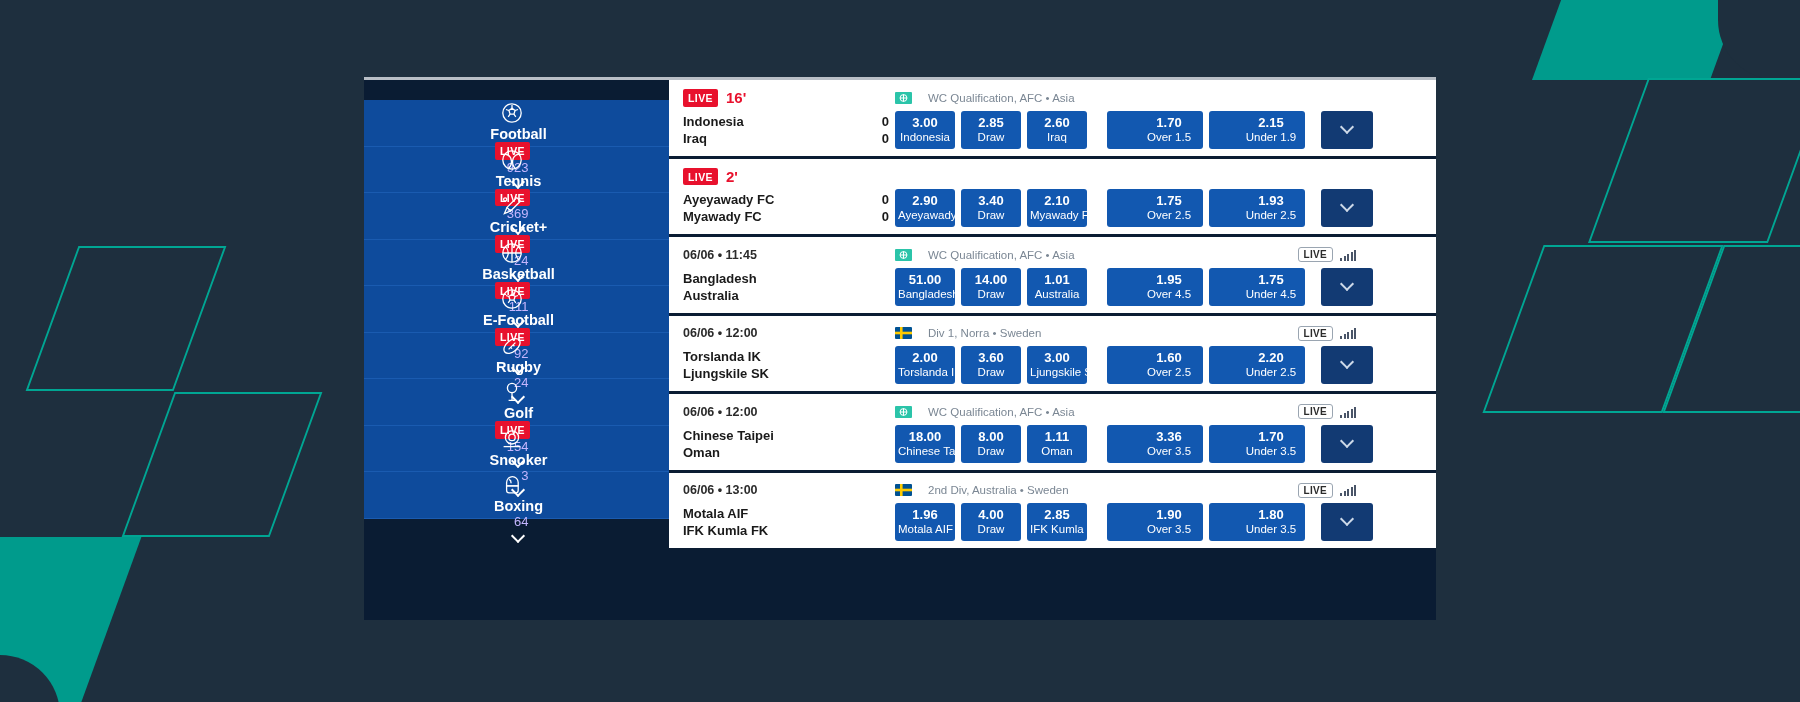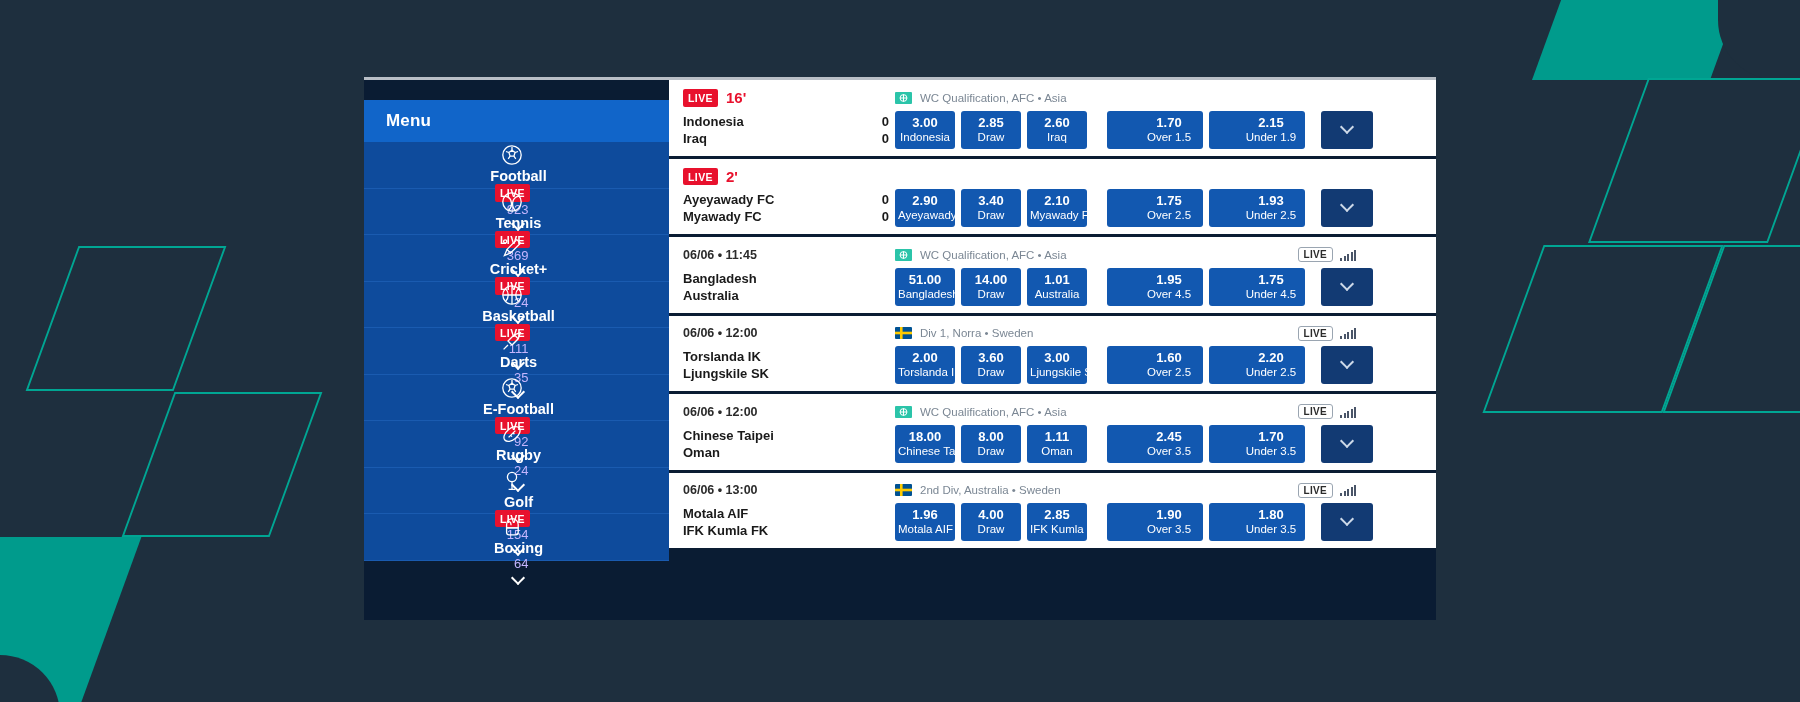--- a/index.html
+++ b/index.html
@@ -219,21 +219,21 @@
   }
   .time-col .live-tag { margin-right: 0; }
   .minute {
     color: #e8112d;
     font-size: 15px;
     font-weight: bold;
   }
   .league {
     display: flex;
     align-items: center;
-    gap: 8px;
+    gap: 16px;
     flex: 1;
   }
   .flag {
     width: 17px; height: 12px;
     flex: 0 0 17px;
     border-radius: 1px;
     overflow: hidden;
     display: block;
   }
   .flag svg { display: block; width: 17px; height: 12px; }
@@ -365,21 +365,20 @@
   <div class="para p-right-a"></div>
   <div class="para p-right-b"></div>
   <div class="para p-right-c"></div>
 </div>
 
 <div class="window-topline"></div>
 
 <div class="window">
 
   <aside class="sidebar">
-    <div class="menu-header">Menu</div>
     <div class="menu-list" id="menu-list">
         <div class="menu-item">
           <span class="menu-icon">
             <svg viewBox="0 0 24 24" fill="none" stroke="#fff" stroke-width="1.3">
               <circle cx="12" cy="12" r="9.2"></circle>
               <path d="M12 7.2l3.1 2.3-1.2 3.7h-3.8L8.9 9.5z"></path>
               <path d="M12 7.2V4M15.1 9.5l2.9-1M13.9 13.2l1.9 2.6M10.1 13.2l-1.9 2.6M8.9 9.5L6 8.5"></path>
             </svg>
           </span>
           <span class="menu-label">Football</span>
@@ -422,32 +421,20 @@
             </svg>
           </span>
           <span class="menu-label">Basketball</span>
           <span class="live-tag">LIVE</span>
           <span class="menu-count">111</span>
           <span class="chev"></span>
         </div>
         <div class="menu-item">
           <span class="menu-icon">
             <svg viewBox="0 0 24 24" fill="none" stroke="#fff" stroke-width="1.3">
-              <path d="M20.4 3.6l-2.2 6.2-6.2 6.2-4-4 6.2-6.2z"></path>
-              <path d="M8 16l-4.4 4.4"></path>
-              <path d="M14.2 5.8l4 4"></path>
-            </svg>
-          </span>
-          <span class="menu-label">Darts</span>
-          <span class="menu-count">35</span>
-          <span class="chev"></span>
-        </div>
-        <div class="menu-item">
-          <span class="menu-icon">
-            <svg viewBox="0 0 24 24" fill="none" stroke="#fff" stroke-width="1.3">
               <circle cx="12" cy="12" r="9.2"></circle>
               <path d="M12 7.2l3.1 2.3-1.2 3.7h-3.8L8.9 9.5z"></path>
               <path d="M12 7.2V4M15.1 9.5l2.9-1M13.9 13.2l1.9 2.6M10.1 13.2l-1.9 2.6M8.9 9.5L6 8.5"></path>
             </svg>
           </span>
           <span class="menu-label">E-Football</span>
           <span class="live-tag">LIVE</span>
           <span class="menu-count">92</span>
           <span class="chev"></span>
         </div>
@@ -470,20 +457,32 @@
             </svg>
           </span>
           <span class="menu-label">Golf</span>
           <span class="live-tag">LIVE</span>
           <span class="menu-count">154</span>
           <span class="chev"></span>
         </div>
         <div class="menu-item">
           <span class="menu-icon">
             <svg viewBox="0 0 24 24" fill="none" stroke="#fff" stroke-width="1.3">
+              <circle cx="12" cy="10.4" r="6.6"></circle>
+              <circle cx="12" cy="10.4" r="3.2"></circle>
+              <path d="M3.6 19.6h16.8"></path>
+            </svg>
+          </span>
+          <span class="menu-label">Snooker</span>
+          <span class="menu-count">3</span>
+          <span class="chev"></span>
+        </div>
+        <div class="menu-item">
+          <span class="menu-icon">
+            <svg viewBox="0 0 24 24" fill="none" stroke="#fff" stroke-width="1.3">
               <path d="M6.6 9.6c0-3.3 2.6-6 5.8-6s5.8 2.7 5.8 6v3.2H6.6z"></path>
               <path d="M6.6 12.8h11.6v4.4c0 1.4-1.1 2.6-2.5 2.6H9.1c-1.4 0-2.5-1.2-2.5-2.6z"></path>
               <path d="M9.2 6.4c1.4.8 2 2.2 1.9 3.8"></path>
             </svg>
           </span>
           <span class="menu-label">Boxing</span>
           <span class="menu-count">64</span>
           <span class="chev"></span>
         </div>
       </div>
@@ -763,21 +762,21 @@
                 <span class="val">8.00</span>
                 <span class="lbl">Draw</span>
               </div>
               <div class="odd w1x2">
                 <span class="val">1.11</span>
                 <span class="lbl">Oman</span>
               </div>
             </div>
             <div class="odds-group ou">
               <div class="odd wou">
-                <span class="val">2.45</span>
+                <span class="val">3.36</span>
                 <span class="lbl">Over 3.5</span>
               </div>
               <div class="odd wou">
                 <span class="val">1.70</span>
                 <span class="lbl">Under 3.5</span>
               </div>
             </div>
             <div class="expand-btn"></div>
           </div>
         </div>

